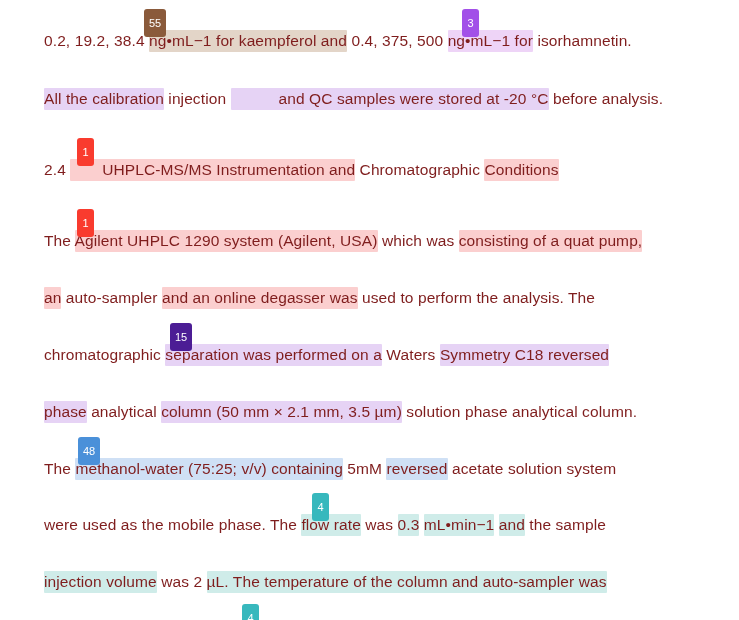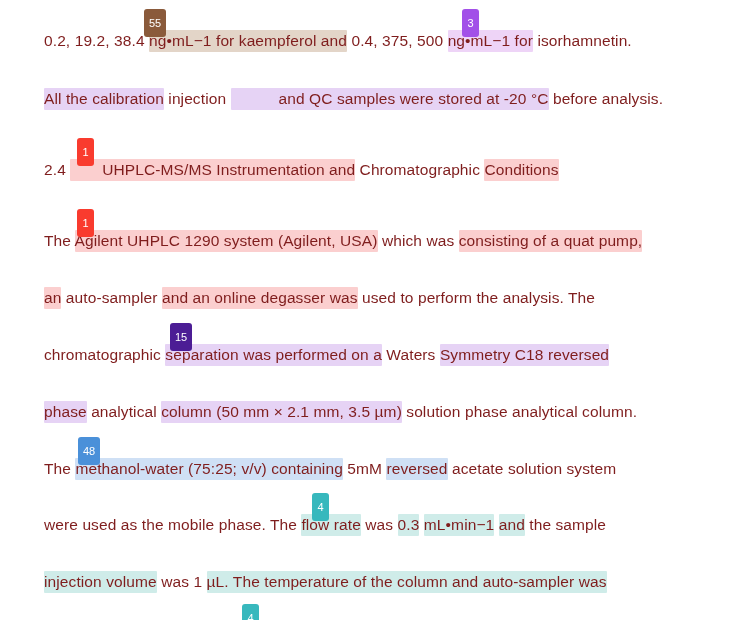--- a/index.html
+++ b/index.html
@@ -63,21 +63,21 @@
 <div id="doc">
     <div class="line" style="top: 30px;"><span class="seg">0.2, 19.2, 38.4 </span><span class="seg hl" style="background-color: rgb(227, 213, 200);">ng•mL−1 for kaempferol and</span><span class="seg"> 0.4, 375, 500 </span><span class="seg hl" style="background-color: rgb(238, 212, 247);">ng•mL−1 for</span><span class="seg"> isorhamnetin.</span></div>
     <div class="line" style="top: 88px;"><span class="seg hl" style="background-color: rgb(230, 211, 245); text-align: center;">All the calibration</span><span class="seg"> injection </span><span class="seg hl" style="background-color: rgb(230, 211, 245); padding-left: 48px;">and QC samples were stored at -20 °C</span><span class="seg"> before analysis.</span></div>
     <div class="line" style="top: 159px;"><span class="seg">2.4 </span><span class="seg hl" style="background-color: rgb(251, 207, 207); padding-left: 32px;">UHPLC-MS/MS Instrumentation and</span><span class="seg"> Chromatographic </span><span class="seg hl" style="background-color: rgb(251, 207, 207);">Conditions</span></div>
     <div class="line" style="top: 230px;"><span class="seg">The </span><span class="seg hl" style="background-color: rgb(251, 207, 207);">Agilent UHPLC 1290 system (Agilent, USA)</span><span class="seg"> which was </span><span class="seg hl" style="background-color: rgb(251, 207, 207);">consisting of a quat pump,</span></div>
     <div class="line" style="top: 287px;"><span class="seg hl" style="background-color: rgb(251, 207, 207);">an</span><span class="seg"> auto-sampler </span><span class="seg hl" style="background-color: rgb(251, 207, 207); text-align: center;">and an online degasser was</span><span class="seg"> used to perform the analysis. The</span></div>
     <div class="line" style="top: 344px;"><span class="seg">chromatographic </span><span class="seg hl" style="background-color: rgb(230, 211, 245);">separation was performed on a</span><span class="seg"> Waters </span><span class="seg hl" style="background-color: rgb(230, 211, 245);">Symmetry C18 reversed</span></div>
     <div class="line" style="top: 401px;"><span class="seg hl" style="background-color: rgb(230, 211, 245);">phase</span><span class="seg"> analytical </span><span class="seg hl" style="background-color: rgb(230, 211, 245);">column (50 mm × 2.1 mm, 3.5 µm)</span><span class="seg"> solution phase analytical column.</span></div>
     <div class="line" style="top: 458px;"><span class="seg">The </span><span class="seg hl" style="background-color: rgb(207, 224, 245);">methanol-water (75:25; v/v) containing</span><span class="seg"> 5mM </span><span class="seg hl" style="background-color: rgb(207, 224, 245);">reversed</span><span class="seg"> acetate solution system</span></div>
     <div class="line" style="top: 514px;"><span class="seg">were used as the mobile phase. The </span><span class="seg hl" style="background-color: rgb(207, 236, 233);">flow rate</span><span class="seg"> was </span><span class="seg hl" style="background-color: rgb(207, 236, 233);">0.3</span><span class="seg"> </span><span class="seg hl" style="background-color: rgb(207, 236, 233);">mL•min−1</span><span class="seg"> </span><span class="seg hl" style="background-color: rgb(207, 236, 233);">and</span><span class="seg"> the sample</span></div>
-    <div class="line" style="top: 571px;"><span class="seg hl" style="background-color: rgb(207, 236, 233);">injection volume</span><span class="seg"> was 1 </span><span class="seg hl" style="background-color: rgb(207, 236, 233); text-align: center;">µL. The temperature of the column and auto-sampler was</span></div>
+    <div class="line" style="top: 571px;"><span class="seg hl" style="background-color: rgb(207, 236, 233);">injection volume</span><span class="seg"> was 2 </span><span class="seg hl" style="background-color: rgb(207, 236, 233); text-align: center;">µL. The temperature of the column and auto-sampler was</span></div>
     <div class="badge" style="left: 144px; top: 9px; background-color: rgb(138, 90, 59);">55</div>
     <div class="badge" style="left: 462px; top: 9px; background-color: rgb(162, 80, 232);">3</div>
     <div class="badge" style="left: 77px; top: 138px; background-color: rgb(249, 59, 46);">1</div>
     <div class="badge" style="left: 77px; top: 209px; background-color: rgb(249, 59, 46);">1</div>
     <div class="badge" style="left: 170px; top: 323px; background-color: #4c1d95;">15</div>
     <div class="badge" style="left: 78px; top: 437px; background-color: rgb(74, 144, 217);">48</div>
     <div class="badge" style="left: 312px; top: 493px; background-color: rgb(55, 184, 189);">4</div>
     <div class="badge clipped" style="left: 242px; top: 604px; background-color: rgb(55, 184, 189);">4</div>
   </div>
 

